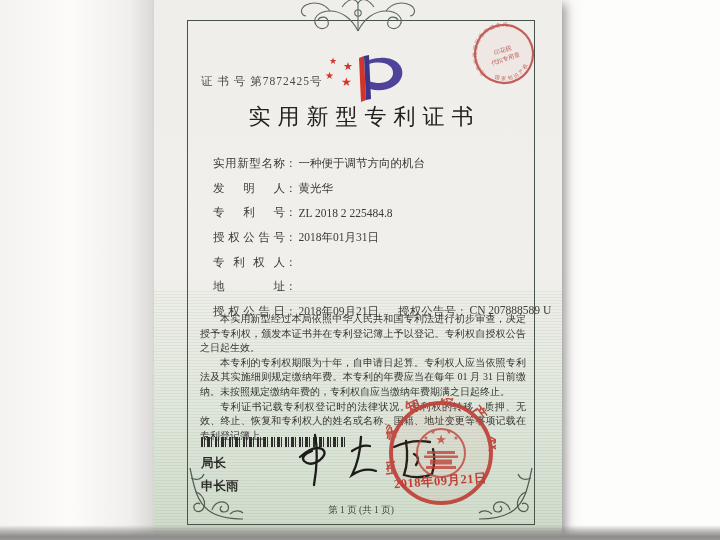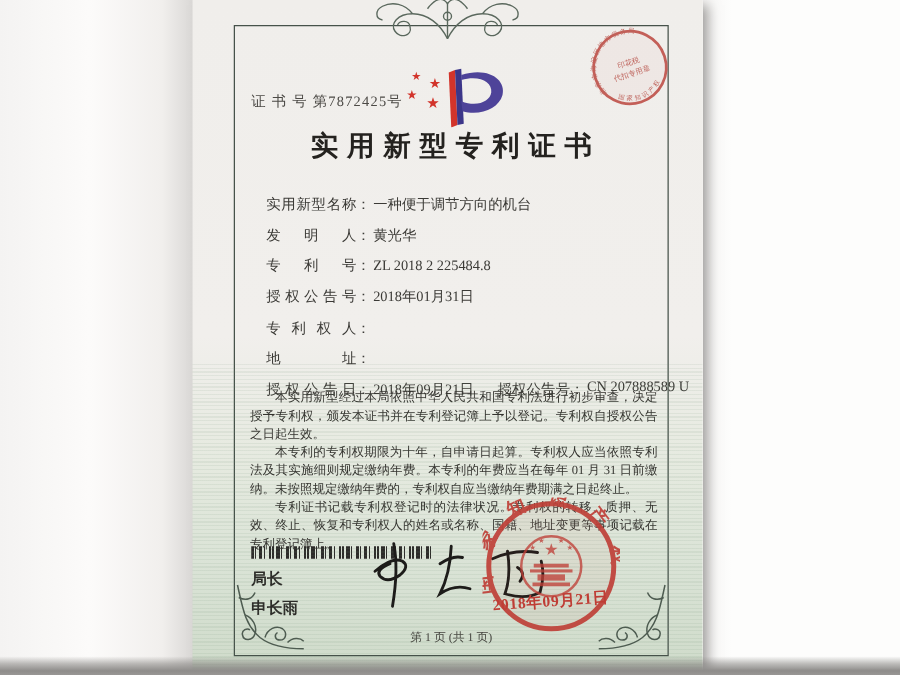--- a/index.html
+++ b/index.html
@@ -17,21 +17,21 @@
     background:linear-gradient(180deg,#f0eeeb 0%,#f1efec 50%,#e6eae0 68%,#dae3d6 84%,#cfdbca 100%);
     box-shadow:6px 2px 9px -2px rgba(90,88,85,.55);}
   .paper::after{content:"";position:absolute;left:0;right:0;bottom:0;height:46%;
     background:repeating-linear-gradient(0deg,rgba(104,138,110,.10) 0 1px,rgba(0,0,0,0) 1px 3px);}
   .frame{position:absolute;left:33px;top:20px;width:346px;height:503px;border:1.6px solid #46524a;}
   .bottom-shadow{position:absolute;left:0;bottom:0;width:720px;height:15px;z-index:6;
     background:linear-gradient(180deg,rgba(125,123,120,0) 0%,rgba(125,123,120,.5) 40%,#8e8c8a 78%,#999795 100%);}
   
   .cert-number{position:absolute;left:13px;top:26px;font-size:11.5px;color:#4c4a46;letter-spacing:1px;margin-top:27px;}
   .logo{position:absolute;left:50%;top:31px;transform:translateX(-50%);}
-  .title{position:absolute;left:0;right:0;top:81px;text-align:center;font-size:22px;font-weight:bold;
+  .title{position:absolute;left:0;right:0;top:81px;text-align:center;font-size:22px;font-weight:normal;
          color:#24221f;letter-spacing:7px;text-indent:7px;}
   .fields{position:absolute;left:13px;top:130px;width:332px;font-size:11.5px;color:#3b3a36;margin-left:12px;}
   .frow{height:24.7px;display:flex;align-items:center;position:relative;white-space:nowrap;}
   .flabel{display:inline-block;width:72px;text-align:justify;text-align-last:justify;}
   .fvalue{margin-left:2px;}
   .second{position:absolute;left:185px;display:flex;}
   .second .flabel{width:58px;}
   .paras{position:absolute;left:12px;top:291px;width:326px;font-size:10px;line-height:14.6px;
          color:#34332f;text-align:justify;}
   .paras p{margin:0;text-indent:2em;}

